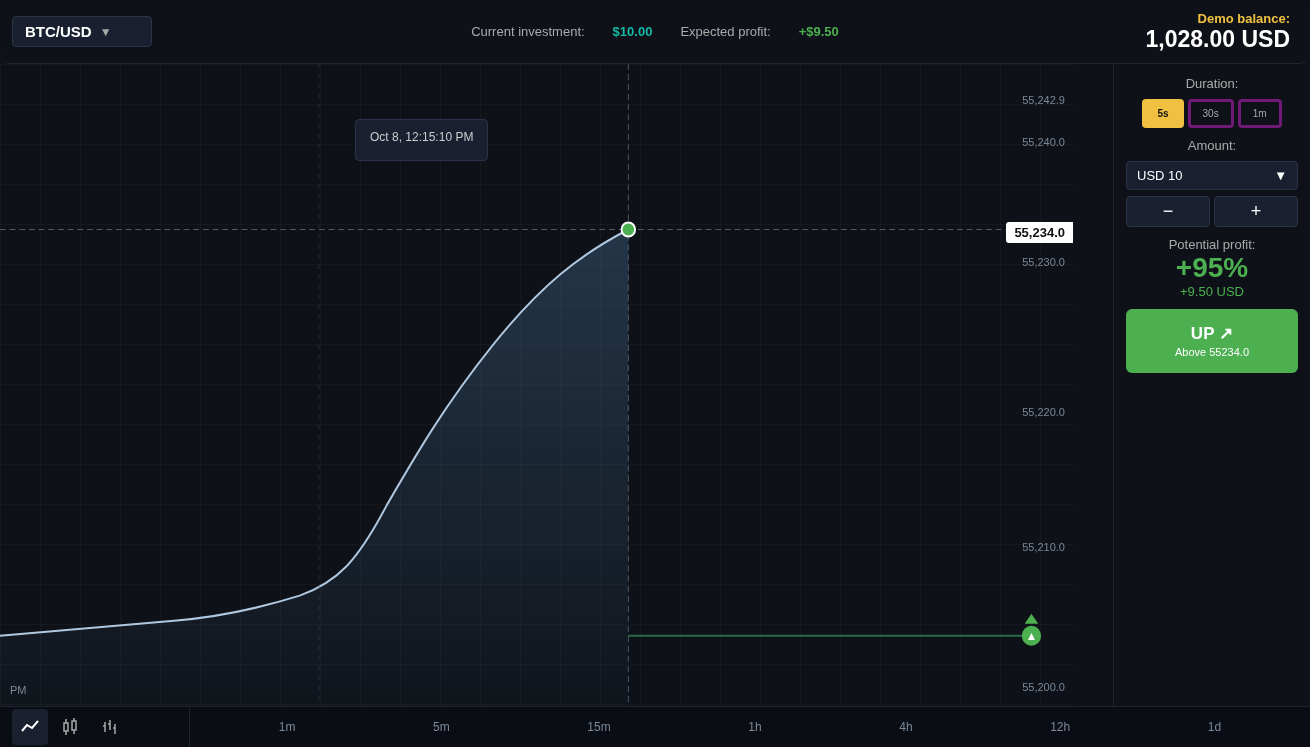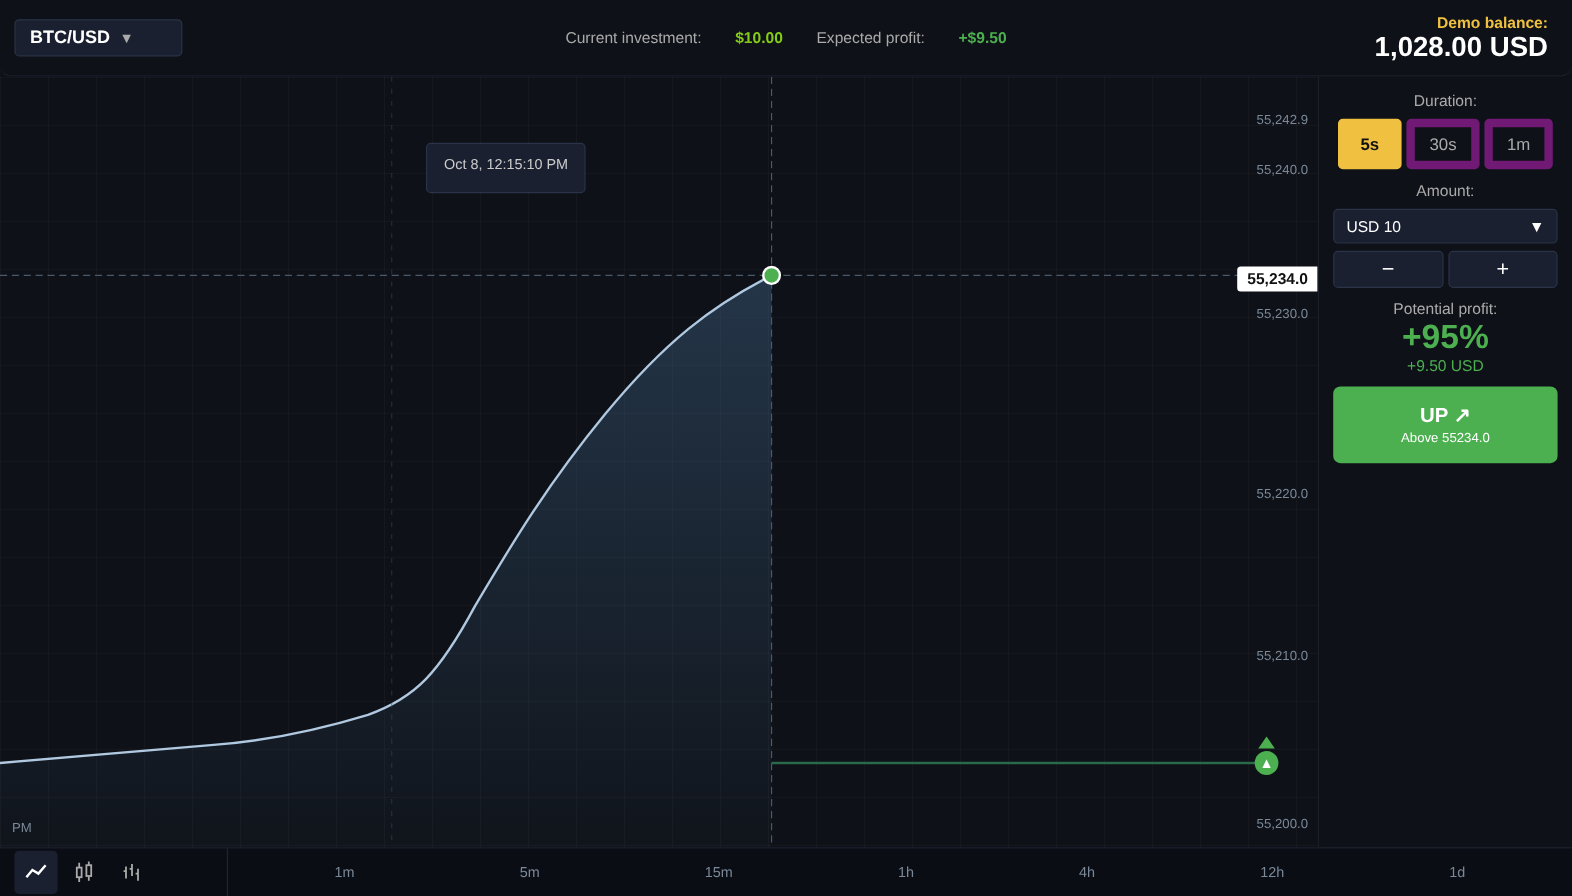--- a/index.html
+++ b/index.html
@@ -54,21 +54,21 @@
       flex-direction: column;
       align-items: center;
       gap: 2px;
     }
     .investment-info .row {
       display: flex;
       gap: 28px;
       font-size: 13px;
     }
     .investment-info .label { color: #aaa; }
-    .investment-info .value-white { color: #84cc16; font-weight: bold; }
+    .investment-info .value-white { color: #14b8a6; font-weight: bold; }
     .investment-info .value-green { color: #4caf50; font-weight: bold; }
 
     .demo-balance {
       position: absolute;
       right: 20px;
       text-align: right;
     }
     .demo-balance .label {
       color: #f0c040;
       font-size: 13px;
@@ -165,47 +165,48 @@
       align-items: center;
       justify-content: center;
       border-radius: 4px;
       color: #aaa;
       font-size: 16px;
     }
     .chart-type-btn.active { color: #fff; background: #1a2030; }
 
     
     .right-panel {
-      width: 212px;
+      width: 197px;
       background: #0e1117;
       border-left: 1px solid #1e2430;
       display: flex;
       flex-direction: column;
       padding: 12px;
       gap: 10px;
+      margin-left: 40px;
     }
 
     .duration-section .label {
       color: #aaa;
       font-size: 13px;
       text-align: center;
       margin-bottom: 8px;
     }
     .duration-buttons {
       display: flex;
       gap: 4px;
       justify-content: center;
     }
     .dur-btn {
       padding: 6px 12px;
       border-radius: 4px;
-      border: 7px solid #701a75;
+      border: 3px solid #701a75;
       background: transparent;
       color: #aaa;
-      font-size: 14px;
+      font-size: 10px;
       cursor: pointer;
     }
     .dur-btn.active {
       background: #f0c040;
       color: #111;
       border-color: #f0c040;
       font-weight: bold;
     }
 
     .amount-section .label {

